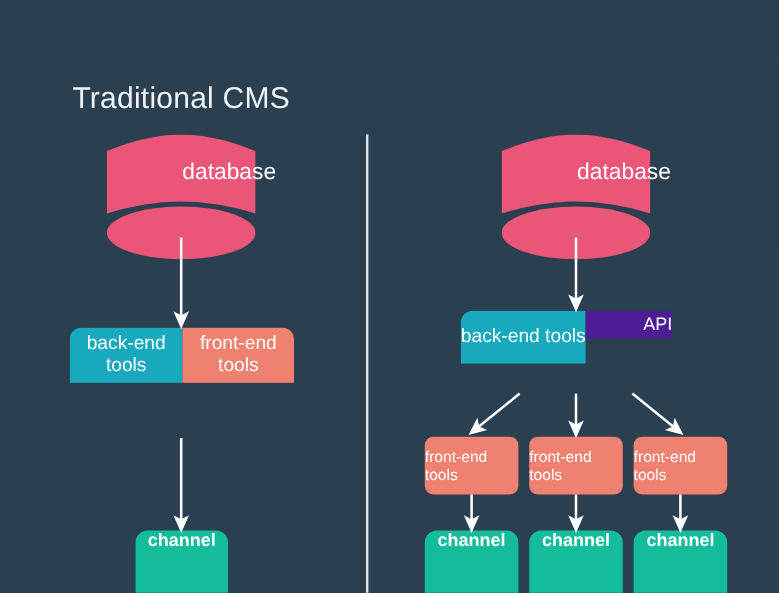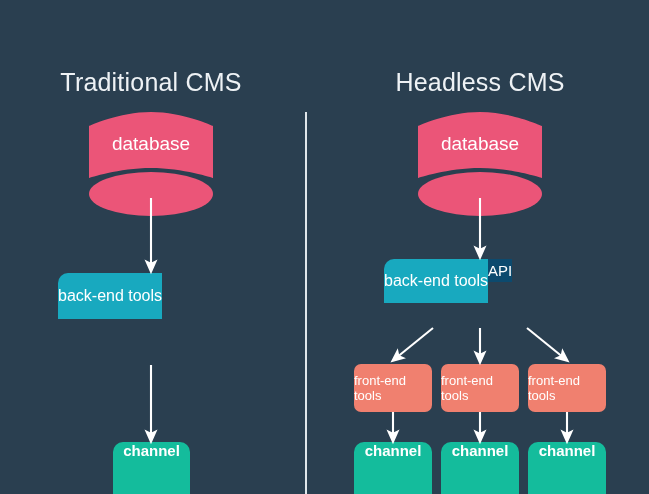--- a/index.html
+++ b/index.html
@@ -48,20 +48,21 @@
   .db-label {
     position: absolute;
     left: 0;
     width: 100%;
     text-align: center;
     color: #ffffff;
     font-size: 19px;
     font-weight: 400;
     line-height: 1;
     white-space: nowrap;
+    padding-left: 40px;
   }
 
   
   .node {
     position: absolute;
     box-sizing: border-box;
     display: flex;
     align-items: flex-start;
     justify-content: center;
     color: #ffffff;
@@ -83,53 +84,53 @@
     align-items: center;
     justify-content: center;
     color: #ffffff;
     text-align: center;
     line-height: 1.15;
   }
 
   .node-teal   { background: #18a9bf; }
   .node-salmon { background: #f0806f; }
   .node-green  { background: #14bc9c; font-weight: bold; }
-  .node-purple { background: #0c4a6e; }
+  .node-purple { background: #4c1d95; padding-left: 48px; }
 
   
   .arrow-layer {
     position: absolute;
     left: 0; top: 0;
     width: 649px; height: 494px;
     pointer-events: none;
   }
 </style>
 </head>
 <body>
 
 <div id="canvas">
 
   <div class="panel-title" style="left:26px; top:22px; width:250px;">Traditional CMS</div>
 
-  <div class="panel-title" style="left:355px; top:22px; width:250px;">Headless CMS</div>
 
   <div class="divider" style="left:305px; top:64px; height:396px;"></div>
 
   <div class="db" style="left:89px; top:64px; width:124px; height:104px;">
     <svg width="124" height="104" viewBox="0 0 124 104">
 
       <path d="M0,14 C0,14 30,0 62,0 C94,0 124,14 124,14 L124,66 C124,66 94,56 62,56 C30,56 0,66 0,66 Z" fill="#eb5578"></path>
 
       <ellipse cx="62" cy="82" rx="62" ry="22" fill="#eb5578"></ellipse>
     </svg>
     <div class="db-label" style="top:22px;">database</div>
   </div>
 
   <div class="stack" style="left:58px; top:225px; width:187px; height:92px;">
     <div class="seg node-teal" style="height:46px; font-size:16px;">back-end tools</div>
+    <div class="seg node-salmon" style="height:46px; font-size:16px;">front-end tools</div>
   </div>
 
   <div class="node node-green" style="left:113px; top:394px; width:77px; height:74px; border-radius:10px; font-size:15px;">channel</div>
 
   <div class="db" style="left:418px; top:64px; width:124px; height:104px;">
     <svg width="124" height="104" viewBox="0 0 124 104">
       <path d="M0,14 C0,14 30,0 62,0 C94,0 124,14 124,14 L124,66 C124,66 94,56 62,56 C30,56 0,66 0,66 Z" fill="#eb5578"></path>
       <ellipse cx="62" cy="82" rx="62" ry="22" fill="#eb5578"></ellipse>
     </svg>
     <div class="db-label" style="top:22px;">database</div>

